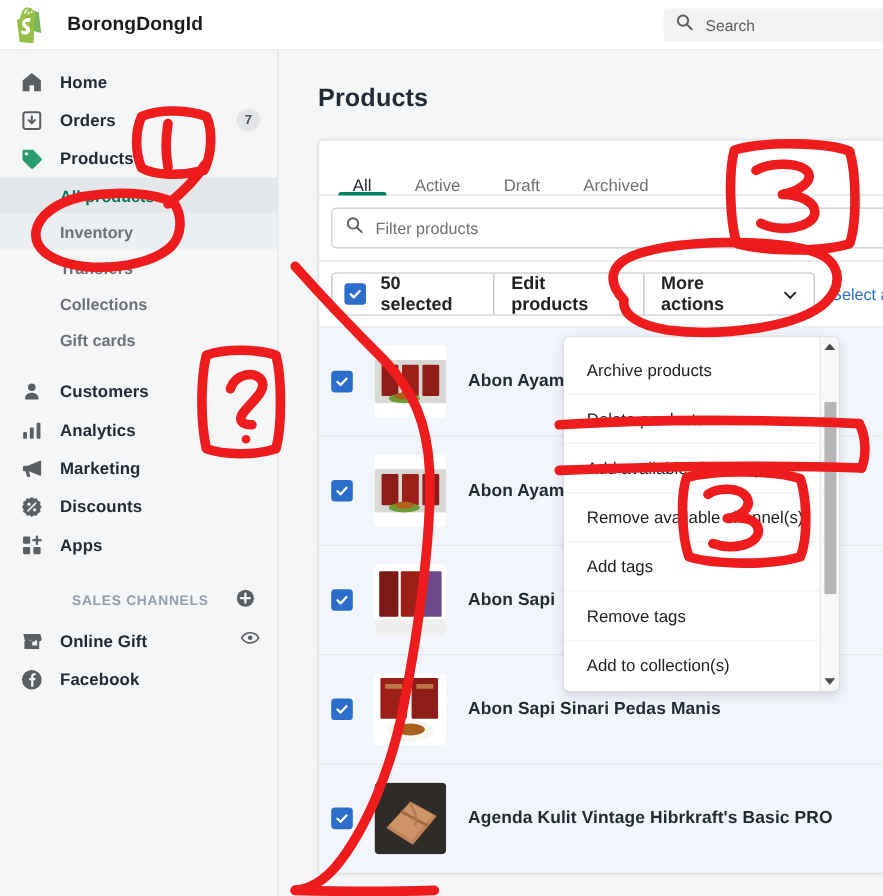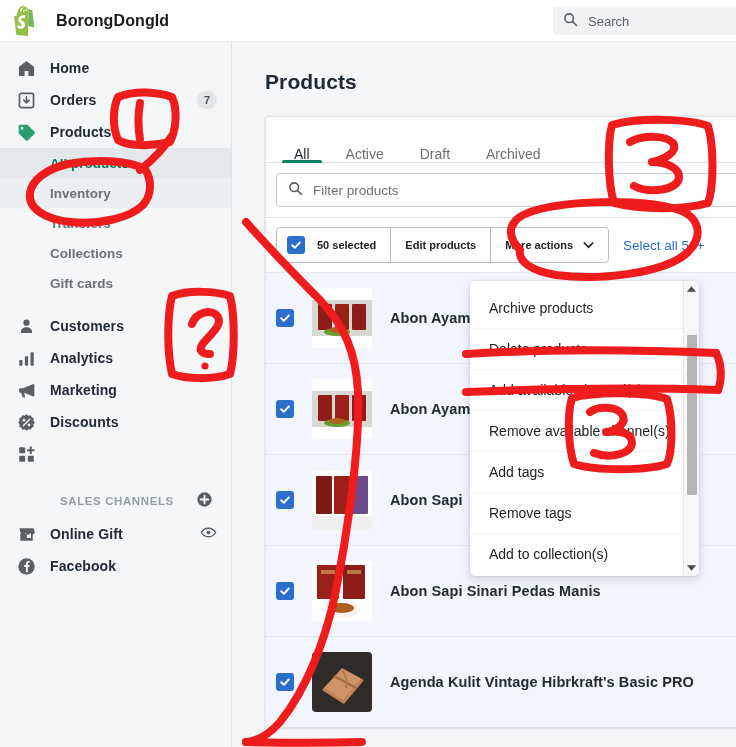--- a/index.html
+++ b/index.html
@@ -81,21 +81,21 @@
   .filter-row { padding: 10px 10px 10px 10px; }
   .filter-input {
     height: 34px; border: 1px solid #c9cccf; border-radius: 4px; background:#fff;
     display:flex; align-items:center; gap: 10px; padding-left: 11px;
   }
   .filter-input .ph { font-size: 13.5px; color: #6d7175; }
   .select-rule { height:1px; background:#e1e3e5; }
 
   .bulkbar { display:flex; align-items:center; padding: 9px 10px; gap: 0; }
   .bulk-group { display:flex; align-items:center; border:1px solid #babec3; border-radius:4px; overflow:hidden; background:#fff; }
-  .bulk-cell { display:flex; align-items:center; height:34px; padding: 0 14px; font-size:11px; color:#202223; font-weight:600; cursor:pointer; }
+  .bulk-cell { display:flex; align-items:center; height:34px; padding: 0 14px; font-size:15px; color:#202223; font-weight:600; cursor:pointer; }
   .bulk-cell + .bulk-cell { border-left: 1px solid #babec3; }
   .bulk-cell.first { gap: 12px; padding-left: 10px; }
   .select-all-link { font-size:13.5px; color:#2c6ecb; margin-left: 14px; cursor:pointer; white-space:nowrap; }
 
   .cbox {
     width: 18px; height: 18px; border-radius: 3px; background:#2c6ecb;
     display:flex; align-items:center; justify-content:center; flex: none;
   }
   .cbox svg { display:block; }
 
@@ -251,20 +251,21 @@
 
     <div class="nav-item">
       <span class="nav-icon">
         <svg width="19" height="19" viewBox="0 0 20 20" fill="#5c5f62">
           <rect x="2.3" y="2.3" width="6.3" height="6.3" rx="1"></rect>
           <rect x="2.3" y="11.4" width="6.3" height="6.3" rx="1"></rect>
           <rect x="11.4" y="11.4" width="6.3" height="6.3" rx="1"></rect>
           <path d="M14.5 2.3v6.3M11.4 5.4h6.3" stroke="#5c5f62" stroke-width="2.1" stroke-linecap="round"></path>
         </svg>
       </span>
+      <span class="label">Apps</span>
     </div>
 
     <div class="section-head">
       <span class="label">SALES CHANNELS</span>
       <span>
         <svg width="17" height="17" viewBox="0 0 20 20" fill="#5c5f62">
           <circle cx="10" cy="10" r="8.4"></circle>
           <path d="M10 5.6v8.8M5.6 10h8.8" stroke="#f4f6f8" stroke-width="2.2" stroke-linecap="round"></path>
         </svg>
       </span>

